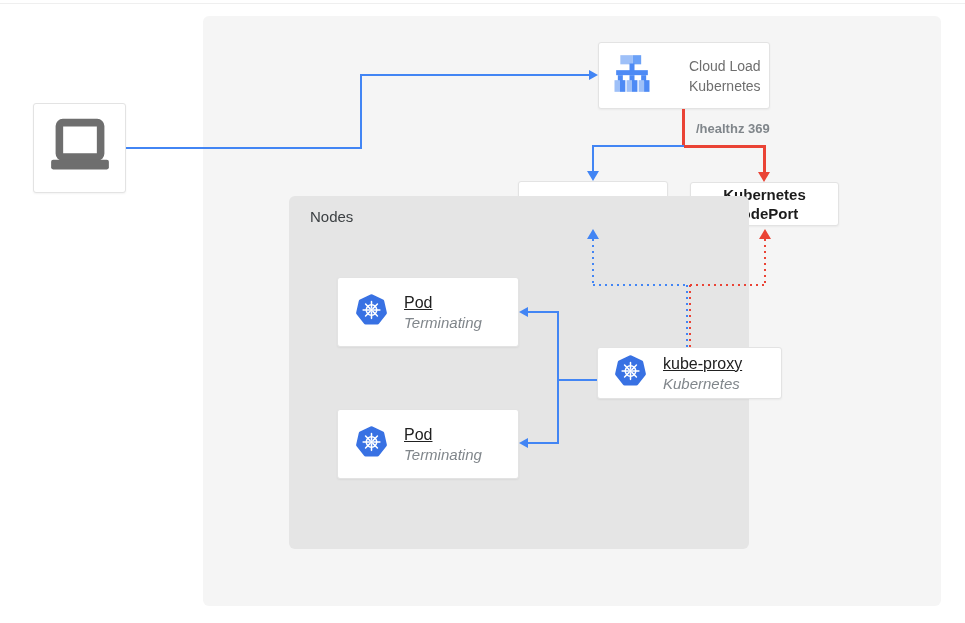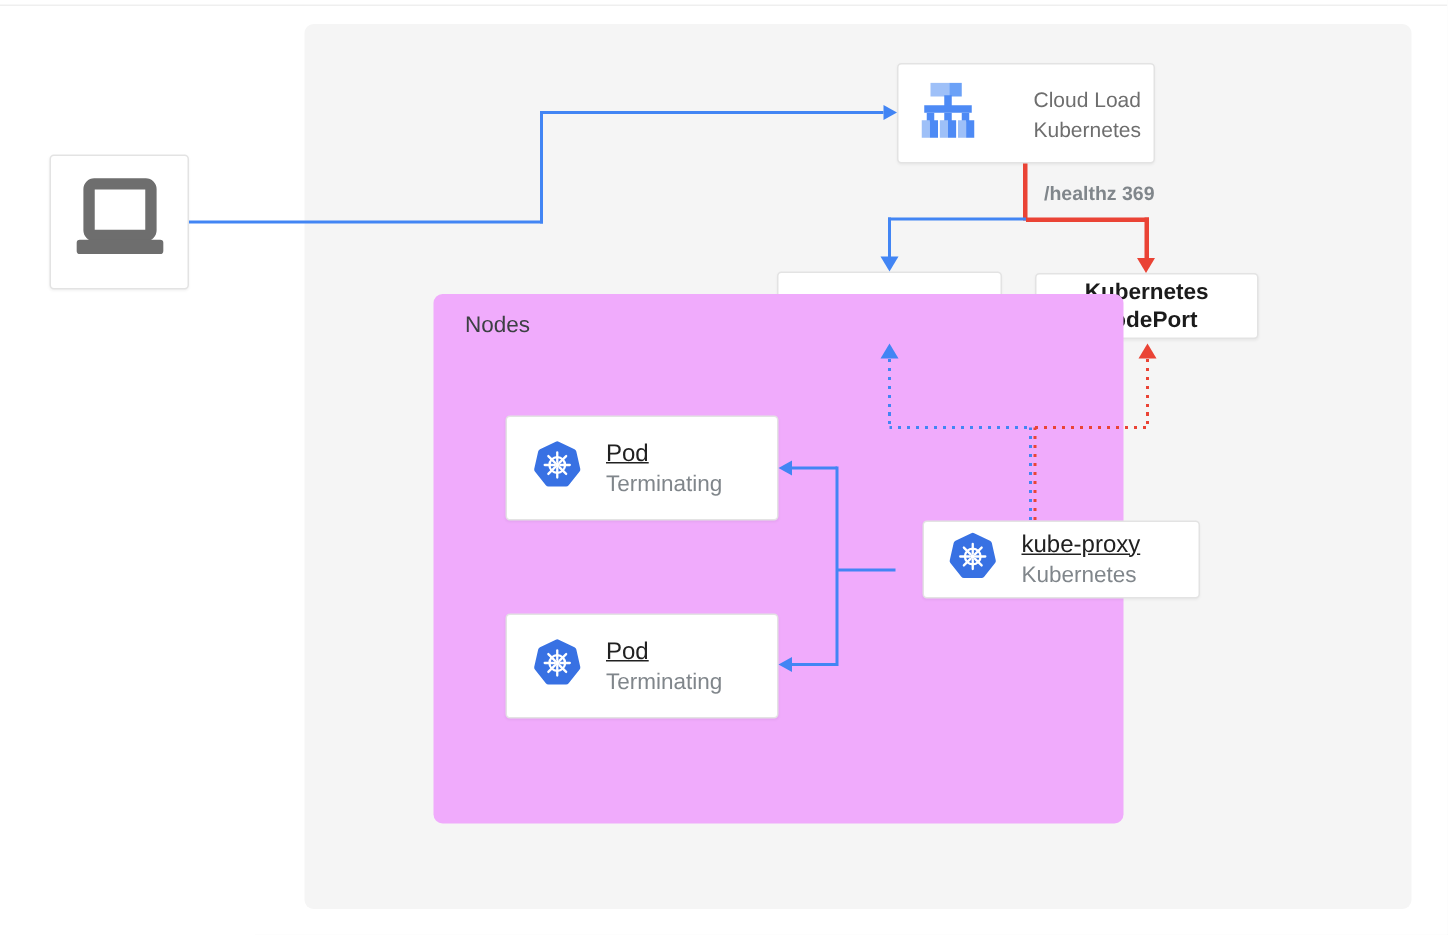--- a/index.html
+++ b/index.html
@@ -1,43 +1,43 @@
 <!DOCTYPE html>
 <html><head>
 <meta charset="utf-8">
 <style>
   * { margin:0; padding:0; box-sizing:border-box; }
   html,body { width:965px; height:623px; background:#ffffff; font-family:"Liberation Sans", sans-serif; }
   .stage { position:relative; width:965px; height:623px; overflow:hidden; background:#ffffff; }
   .top-rule { position:absolute; left:0; top:3px; width:965px; height:1px; background:#efefef; }
 
   .gray-panel { position:absolute; left:203px; top:16px; width:738px; height:590px; background:#f5f5f5; border-radius:6px; }
-  .nodes-panel { position:absolute; left:289px; top:196px; width:460px; height:353px; background:#f0abfc; border-radius:6px;padding-left:25px; }
+  .nodes-panel { position:absolute; left:289px; top:196px; width:460px; height:353px; background:#e5e5e5; border-radius:6px;padding-left:25px; }
   .nodes-label { position:absolute; left:21px; top:12px; font-size:15px; color:#3c4043; }
 
   .node-box { position:absolute; background:#ffffff; border:1px solid #e3e3e3; border-radius:3px;
               box-shadow:0 1px 2px rgba(0,0,0,0.05); display:flex; align-items:center; }
 
   .client-box { left:33px; top:103px; width:93px; height:90px; justify-content:center; }
 
   .clb-box { left:598px; top:42px; width:172px; height:67px; padding-left:13px;gap:24px; }
   .clb-text { margin-left:13px; font-size:14px; line-height:20px; color:#6e6e6e; }
 
   .port-box { display:flex; align-items:center; justify-content:center; text-align:center;
               font-weight:bold; color:#1b1b1b; font-size:15px; line-height:19px; }
   .nodeport-box { left:518px; top:181px; width:150px; height:45px; }
   .hc-box { left:690px; top:182px; width:149px; height:44px; }
 
   .pod-box { width:182px; height:70px; padding-left:15px; }
   .pod1 { left:337px; top:277px; }
   .pod2 { left:337px; top:409px; }
-  .kp-box { left:597px; top:347px; width:185px; height:52px; padding-left:14px;margin-left:18px; }
+  .kp-box { left:597px; top:347px; width:185px; height:52px; padding-left:14px; }
   .entity-text { margin-left:14px; }
   .entity-title { font-size:16px; color:#212121; line-height:21px;text-decoration:underline; }
-  .entity-sub { font-size:15px; color:#80868b; line-height:20px; }
+  .entity-sub { font-size:15px; color:#80868b; line-height:20px;font-style:italic; }
 
   .healthz { position:absolute; left:696px; top:121px; font-size:13px; font-weight:bold; color:#80868b; }
 
   
   .ln { position:absolute; }
   .blue { background:#4285f4; }
   .red { background:#ea4335; }
 
   
   .dot-h-blue { position:absolute; height:2px; background:repeating-linear-gradient(to right,#4285f4 0 2px,transparent 2px 6px); }

